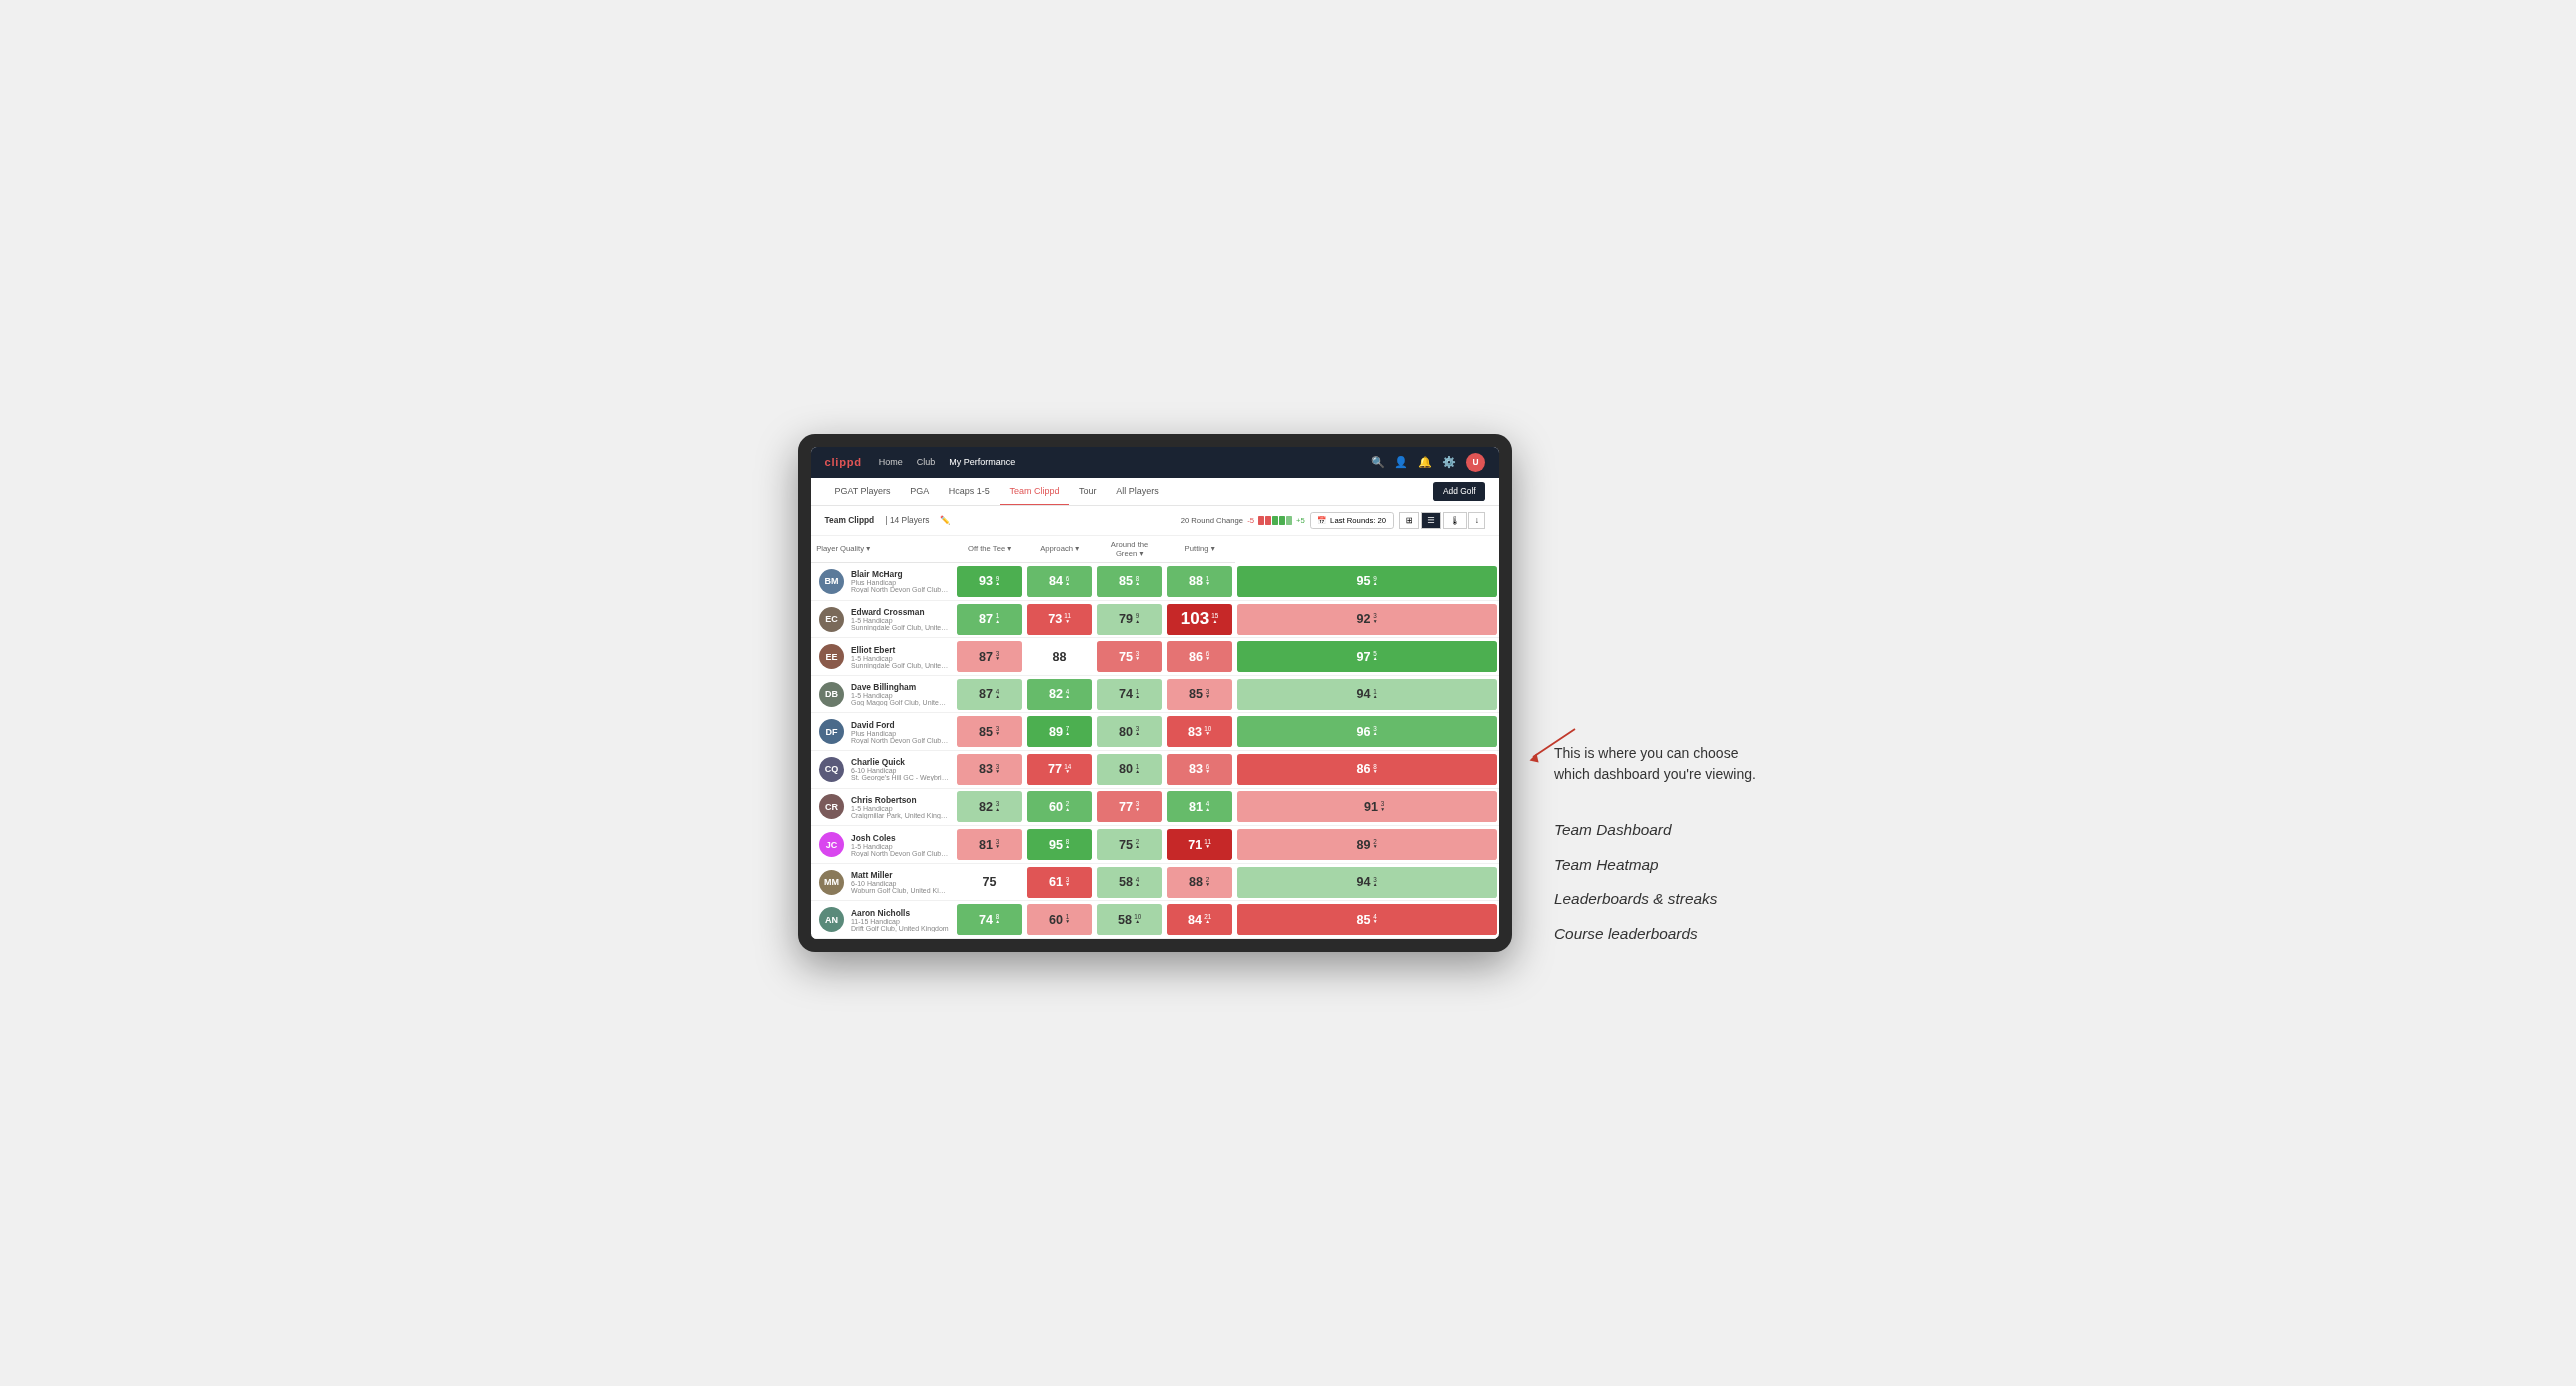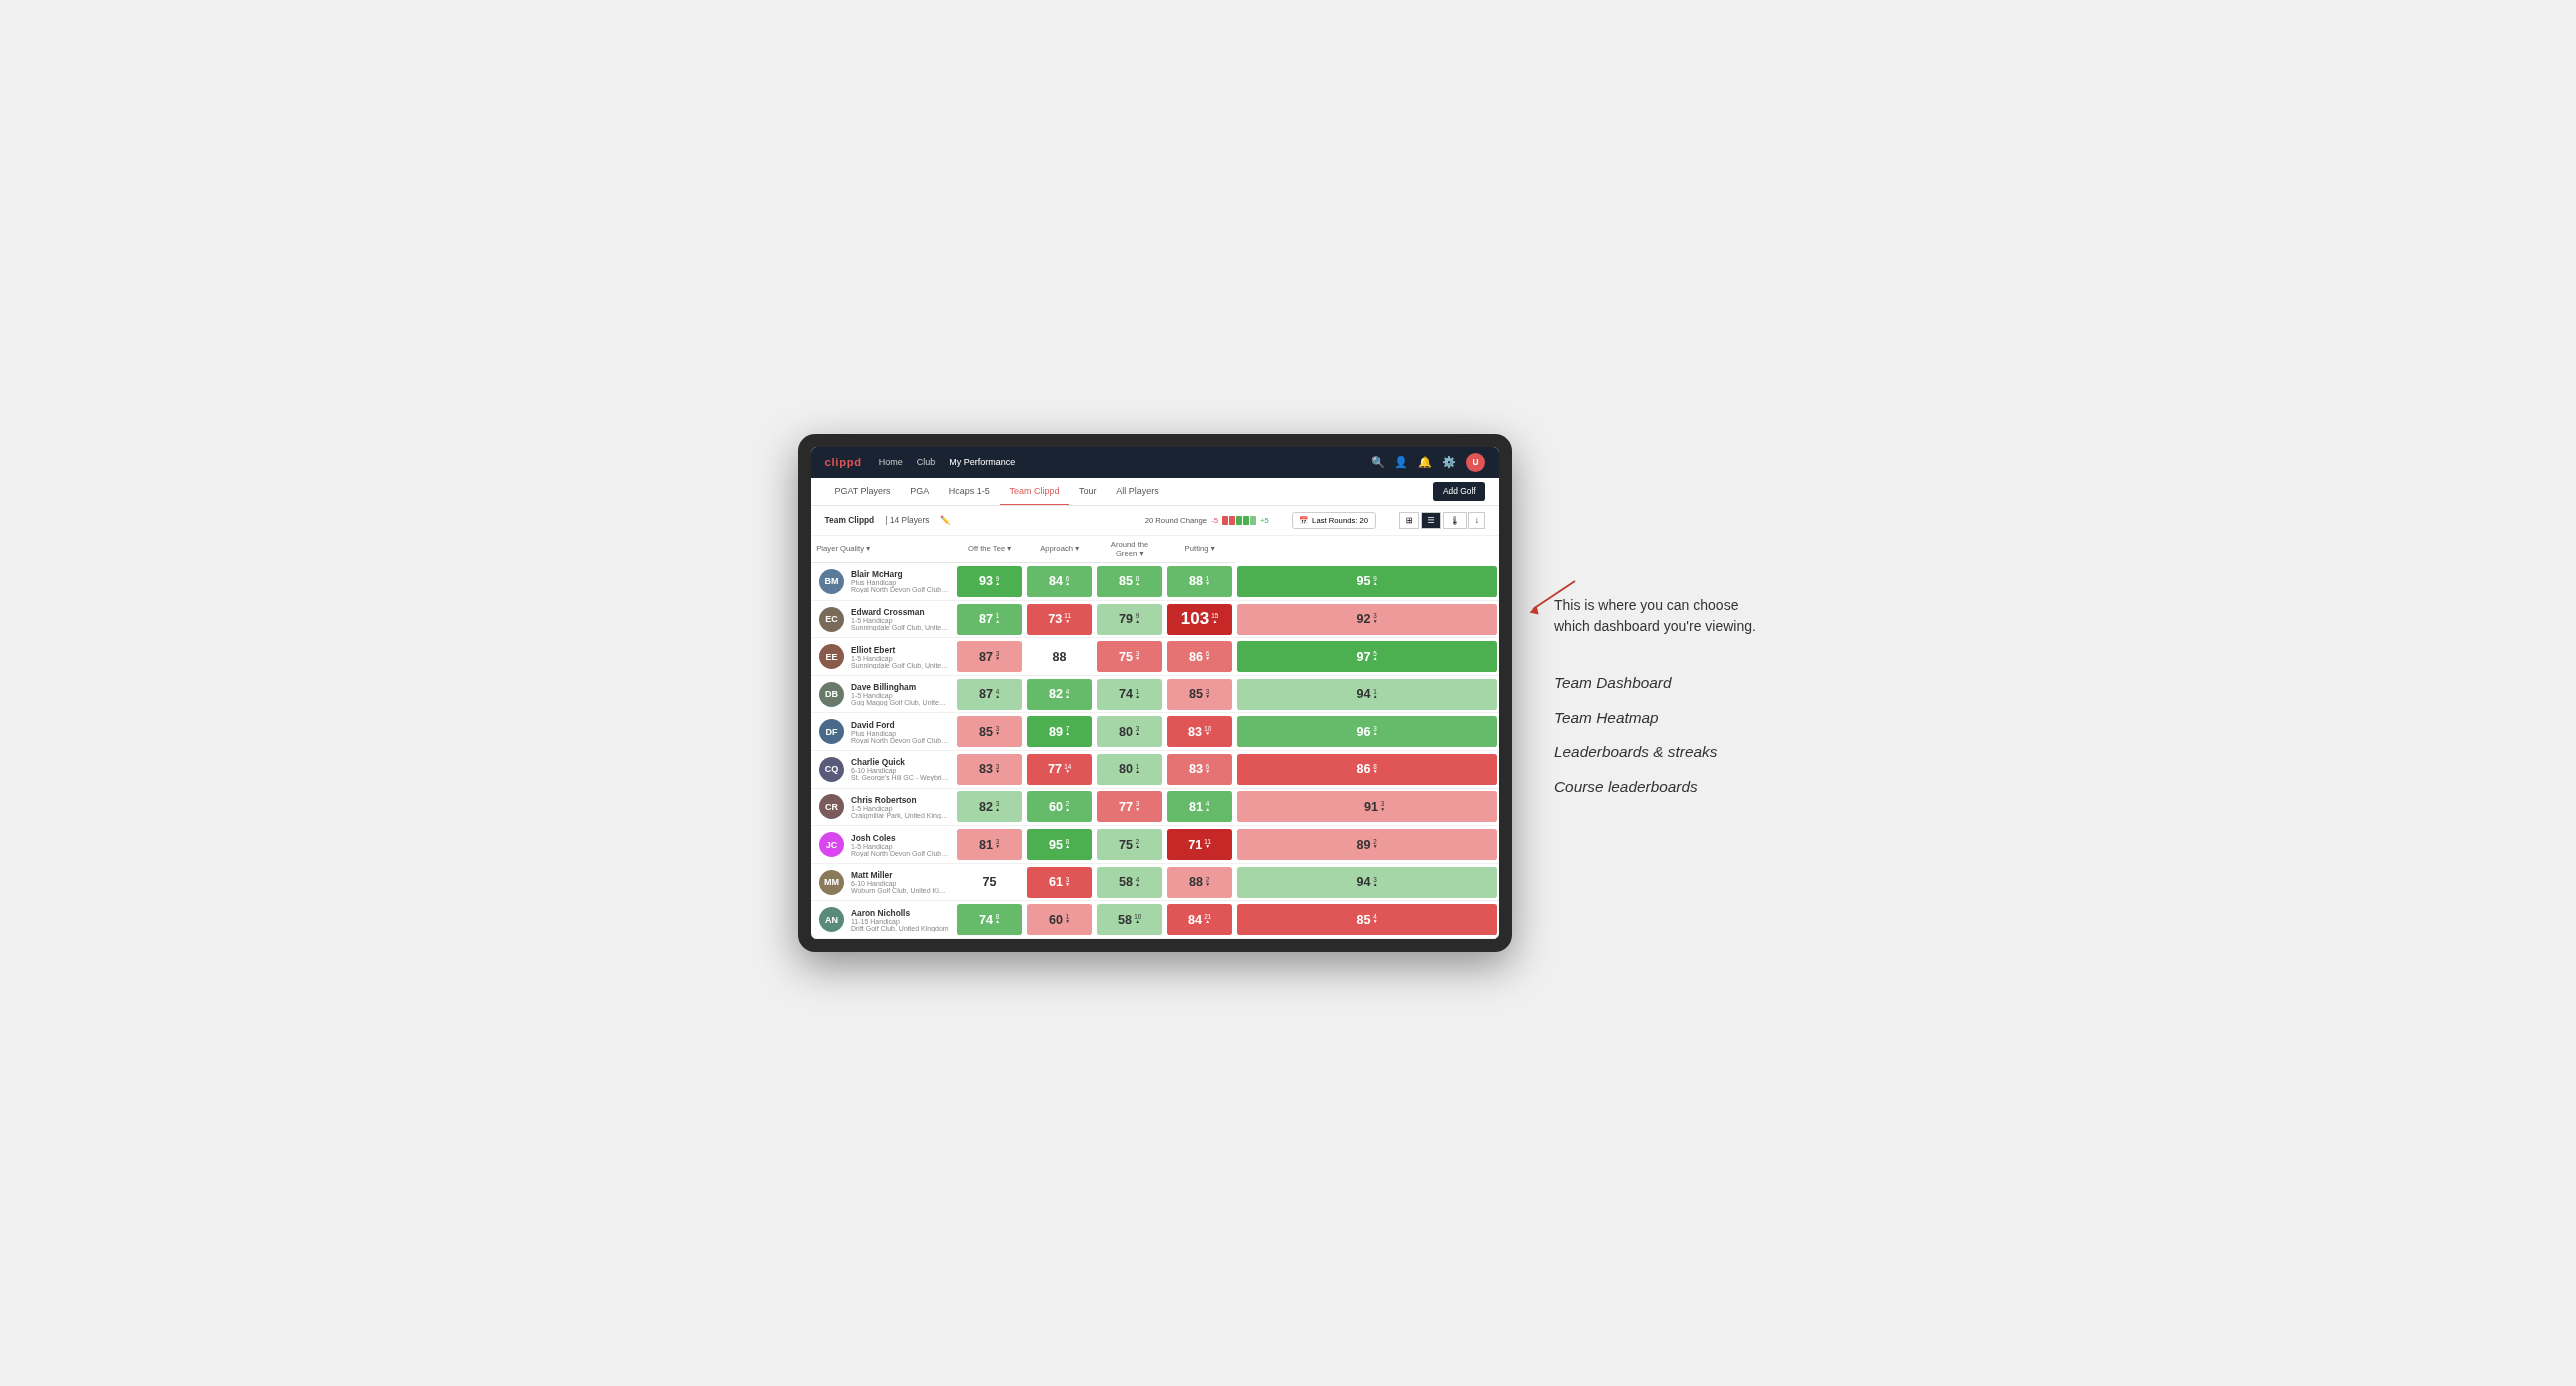--- a/index.html
+++ b/index.html
@@ -8,21 +8,21 @@
       font-family: -apple-system, BlinkMacSystemFont, 'Segoe UI', sans-serif;
       min-height: 100vh;
       display: flex;
       align-items: center;
       justify-content: center;
       padding: 28px;
     }
 
     .page-wrapper {
       display: flex;
-      align-items: center;
+      align-items: flex-end;
       gap: 42px;
       width: 100%;
       max-width: 980px;
     }
 
     
     .tablet {
       background: #2a2a2a;
       border-radius: 17px;
       padding: 12.6px;
@@ -150,21 +150,21 @@
 
     .team-name-label {
       font-weight: 600;
       color: #333;
     }
 
     .team-controls {
       margin-left: auto;
       display: flex;
       align-items: center;
-      gap: 23px;
+      gap: 5px;
     }
 
     .round-change {
       display: flex;
       align-items: center;
       gap: 4.2px;
       font-size: 7.7px;
       color: #555;
     }
 

